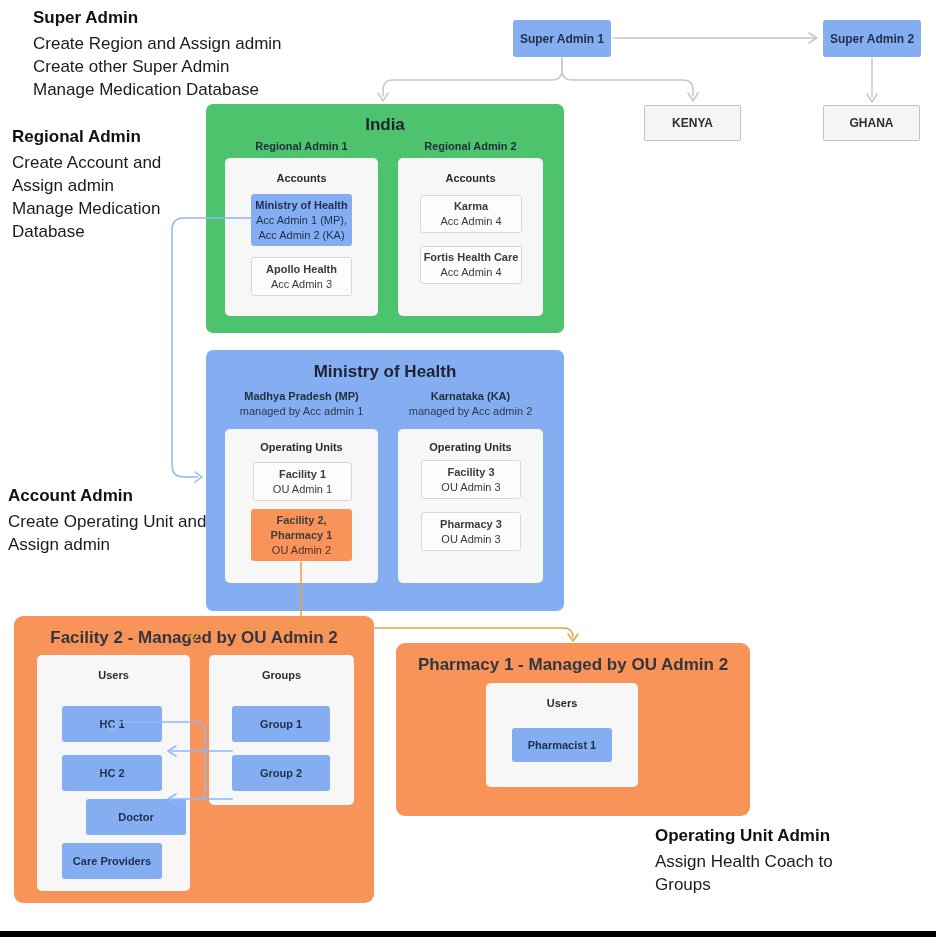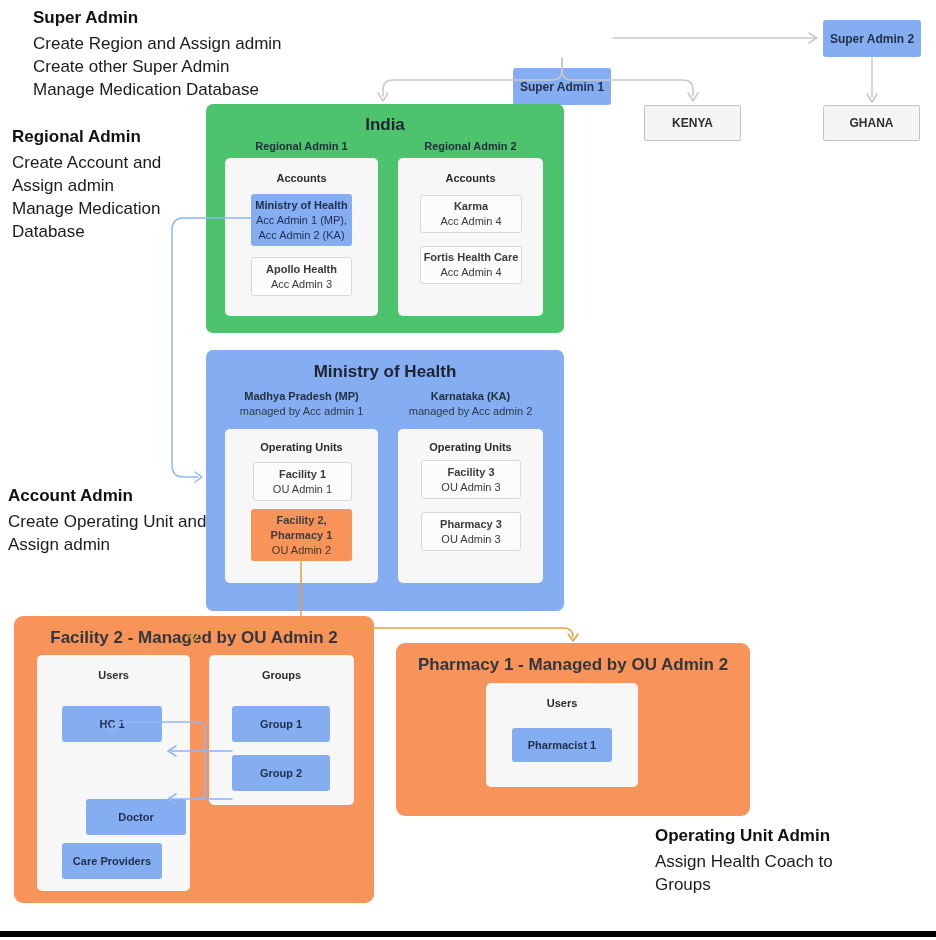--- a/index.html
+++ b/index.html
@@ -79,21 +79,21 @@
     <div>Create Operating Unit and</div>
     <div>Assign admin</div>
   </div>
 
   <div class="abs note" style="left:655px;top:824px;">
     <div class="t">Operating Unit Admin</div>
     <div>Assign Health Coach to</div>
     <div>Groups</div>
   </div>
 
-  <div class="abs node-blue" style="left:513px;top:20px;width:98px;height:37px;margin-top:48px;">Super Admin 1</div>
+  <div class="abs node-blue" style="left:513px;top:20px;width:98px;height:37px;">Super Admin 1</div>
   <div class="abs node-blue" style="left:823px;top:20px;width:98px;height:37px;">Super Admin 2</div>
   <div class="abs node-gray" style="left:644px;top:105px;width:97px;height:36px;">KENYA</div>
   <div class="abs node-gray" style="left:823px;top:105px;width:97px;height:36px;">GHANA</div>
 
   <div class="abs bigbox" style="left:206px;top:104px;width:358px;height:229px;background:var(--green);">
     <div class="big-title" style="top:11px;">India</div>
     <div class="col-label" style="left:19px;width:153px;top:36px;">Regional Admin 1</div>
     <div class="col-label" style="left:192px;width:145px;top:36px;">Regional Admin 2</div>
 
     <div class="panel" style="left:19px;top:54px;width:153px;height:158px;">
@@ -155,20 +155,21 @@
       </div>
     </div>
   </div>
 
   <div class="abs bigbox" style="left:14px;top:616px;width:360px;height:287px;background:var(--orange);border-radius:9px;">
     <div class="orange-title" style="top:12px;">Facility 2 - Managed by OU Admin 2</div>
 
     <div class="panel" style="left:23px;top:39px;width:153px;height:236px;">
       <div class="panel-title" style="top:14px;">Users</div>
       <div class="chip" style="left:25px;top:51px;width:100px;height:36px;">HC 1</div>
+      <div class="chip" style="left:25px;top:100px;width:100px;height:36px;">HC 2</div>
       <div class="chip" style="left:25px;top:144px;width:100px;height:36px;margin-left:24px;">Doctor</div>
       <div class="chip" style="left:25px;top:188px;width:100px;height:36px;">Care Providers</div>
     </div>
 
     <div class="panel" style="left:195px;top:39px;width:145px;height:150px;">
       <div class="panel-title" style="top:14px;">Groups</div>
       <div class="chip" style="left:23px;top:51px;width:98px;height:36px;">Group 1</div>
       <div class="chip" style="left:23px;top:100px;width:98px;height:36px;">Group 2</div>
     </div>
   </div>

